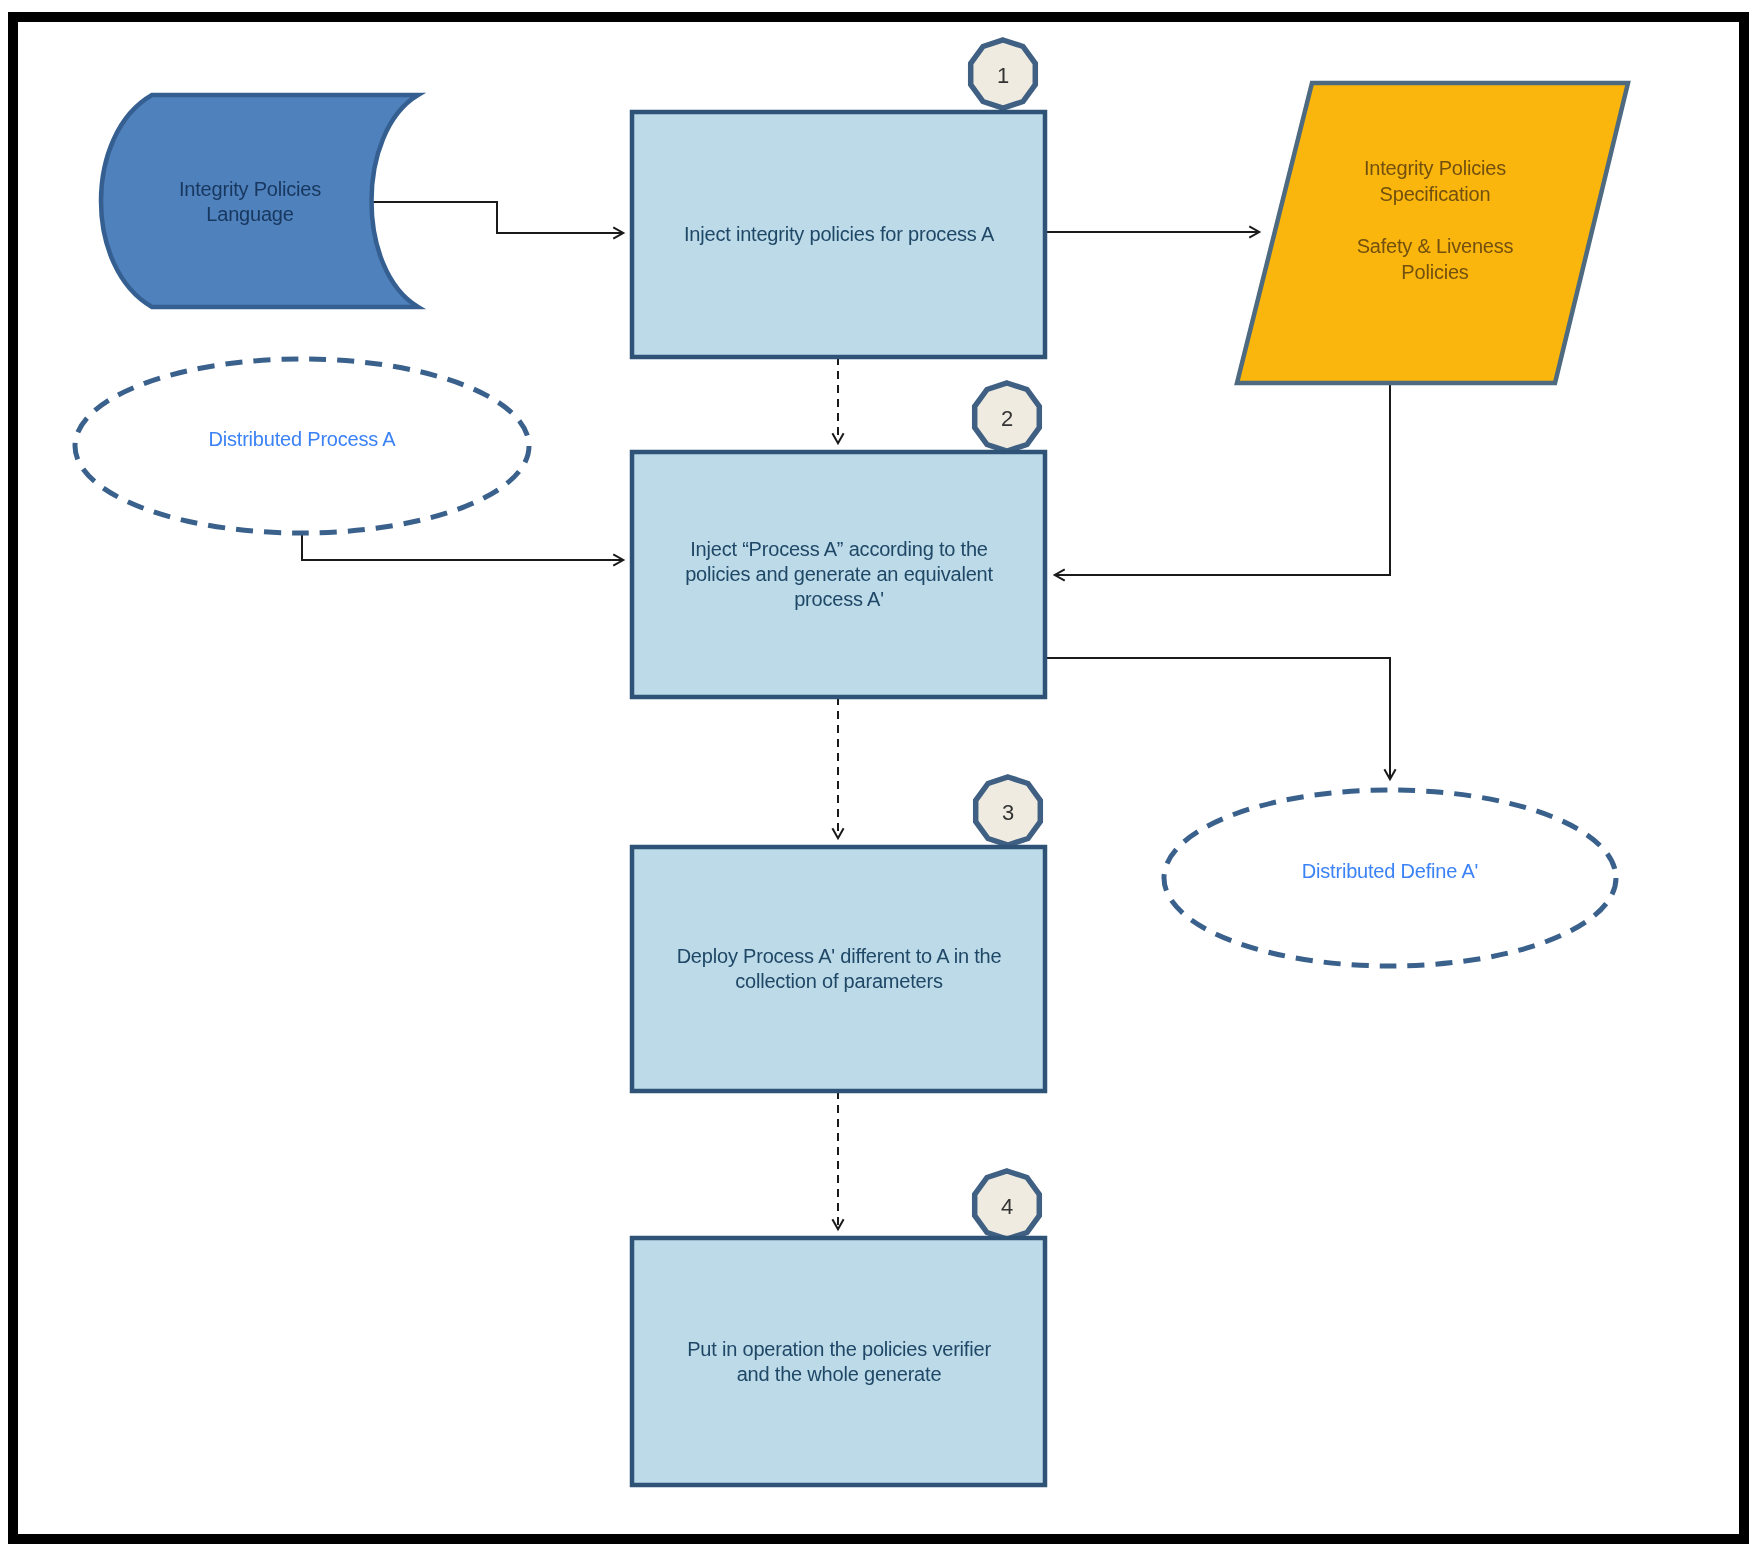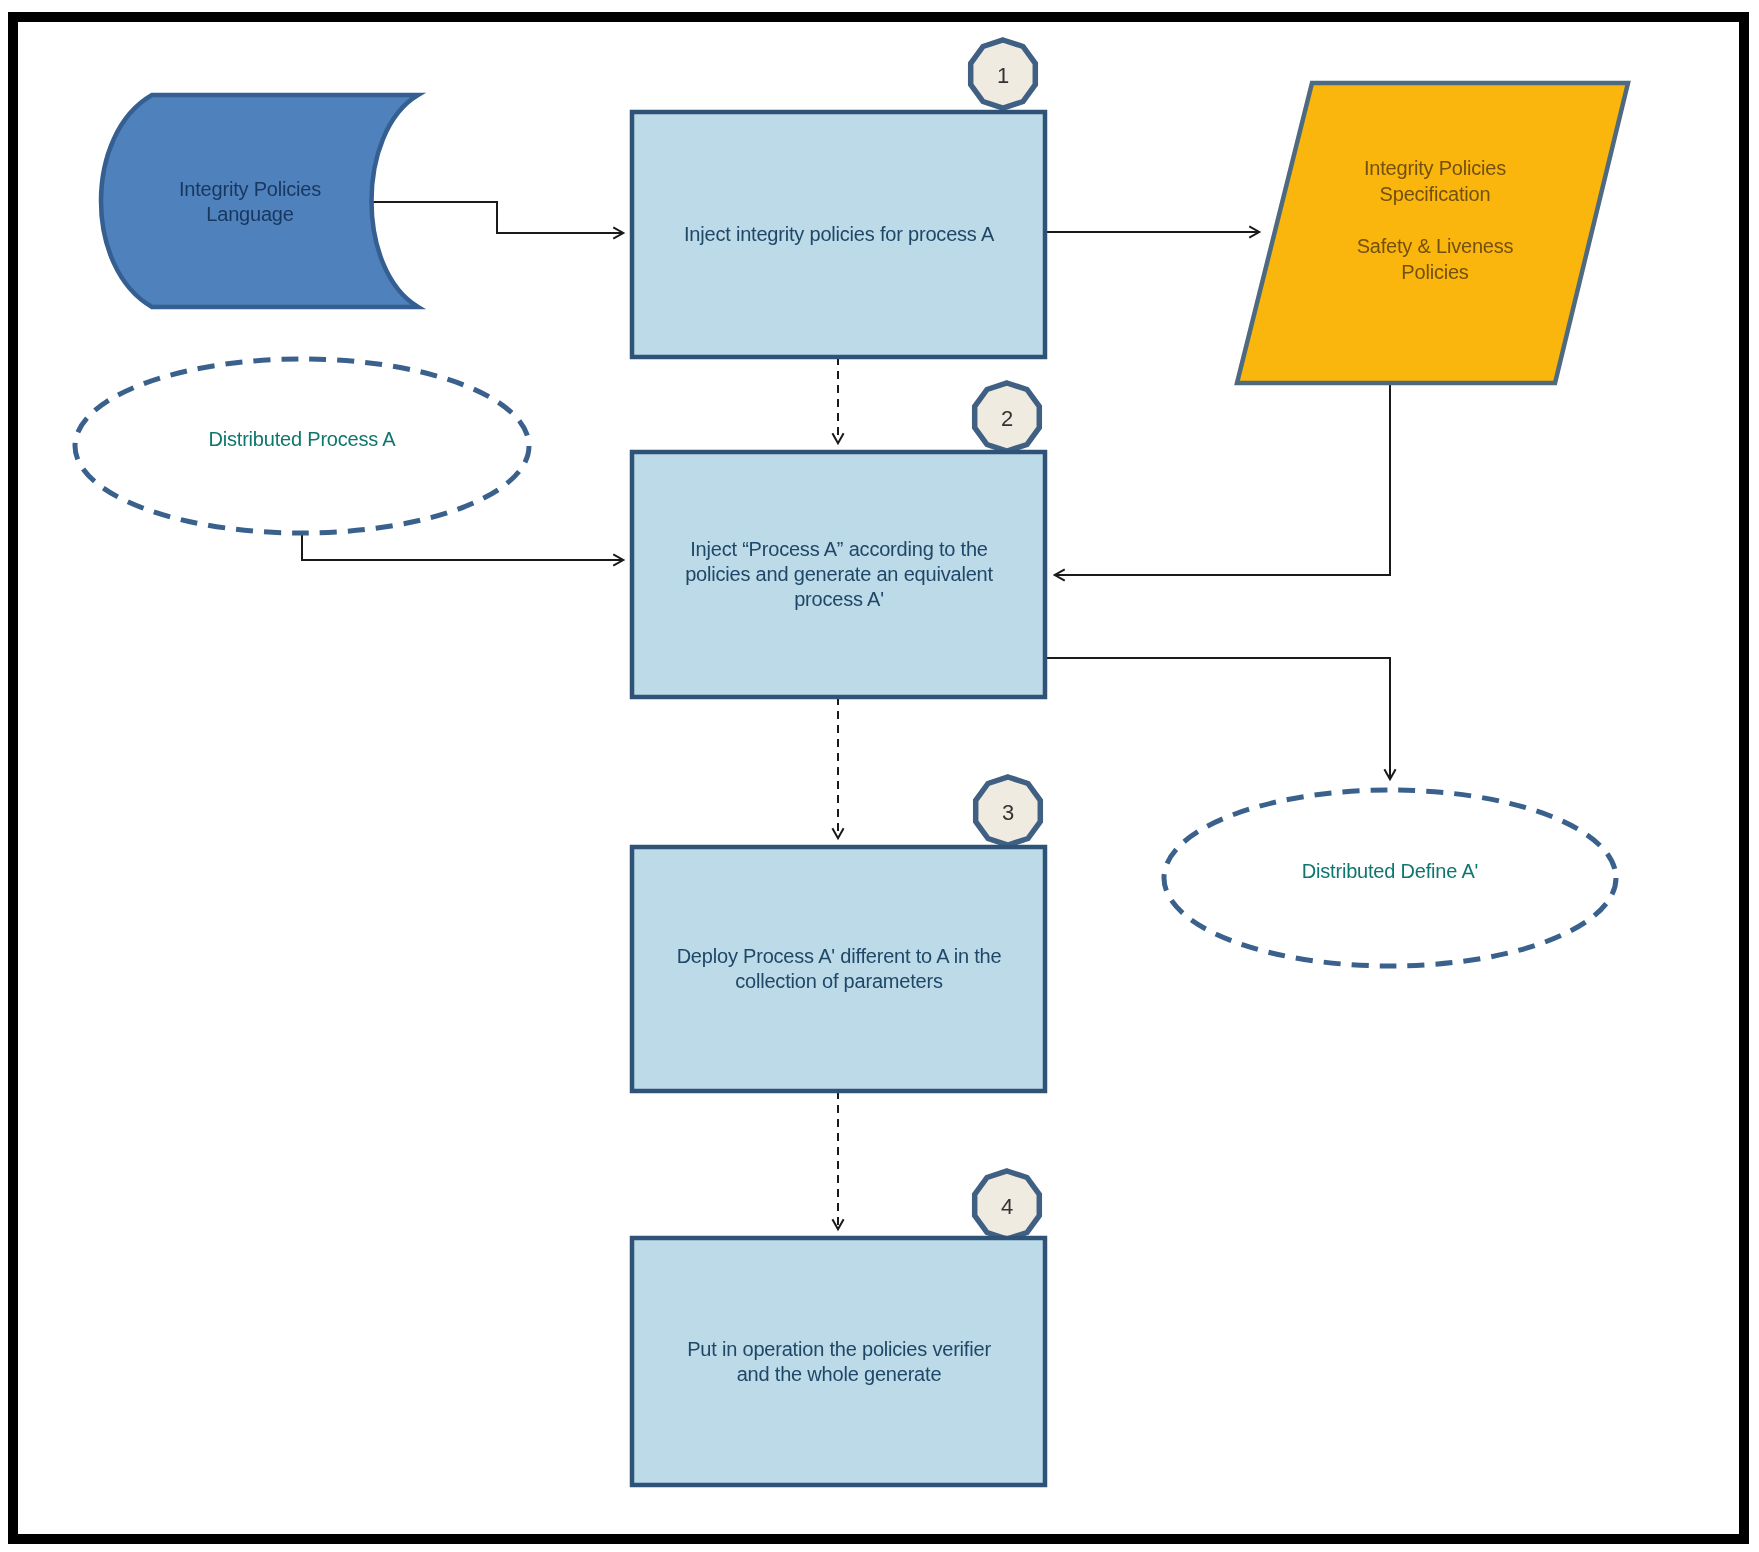--- a/index.html
+++ b/index.html
@@ -40,21 +40,21 @@
     justify-content: center;
     text-align: center;
     white-space: pre-line;
     font-size: 20px;
     line-height: 25px;
     letter-spacing: -0.2px;
     color: #1F4766;
   }
   .label.navy { color: #17375E; }
   .label.brown { color: #72500F; line-height: 26px; }
-  .label.gray { color: #0f766e; }
+  .label.gray { color: #3b82f6; }
 </style>
 </head>
 <body>
 
 <div id="stage">
 
   <svg class="layer" width="1759" height="1552" viewBox="0 0 1759 1552">
     <defs>
       <marker id="arrow" viewBox="0 0 12 12" refX="9" refY="6" markerWidth="15" markerHeight="15" orient="auto" markerUnits="userSpaceOnUse">
         <path d="M2,1.5 L10,6 L2,10.5" fill="none" stroke="#1a1a1a" stroke-width="1.6"></path>

